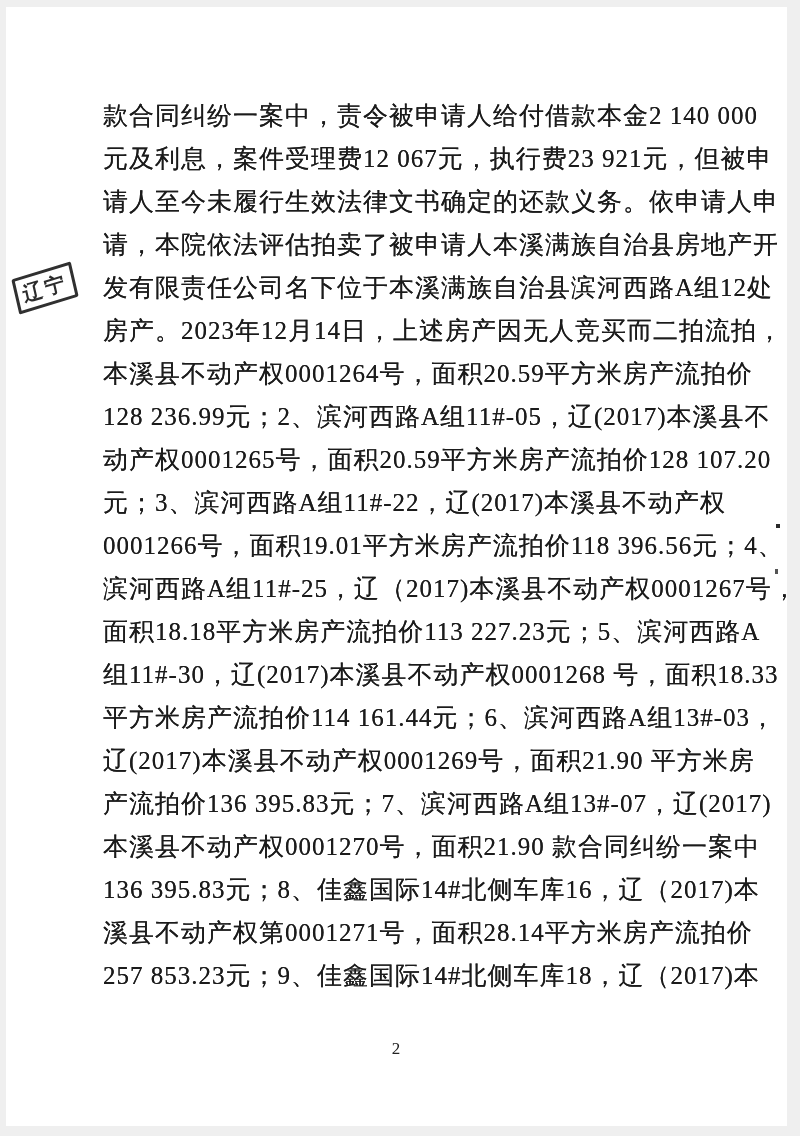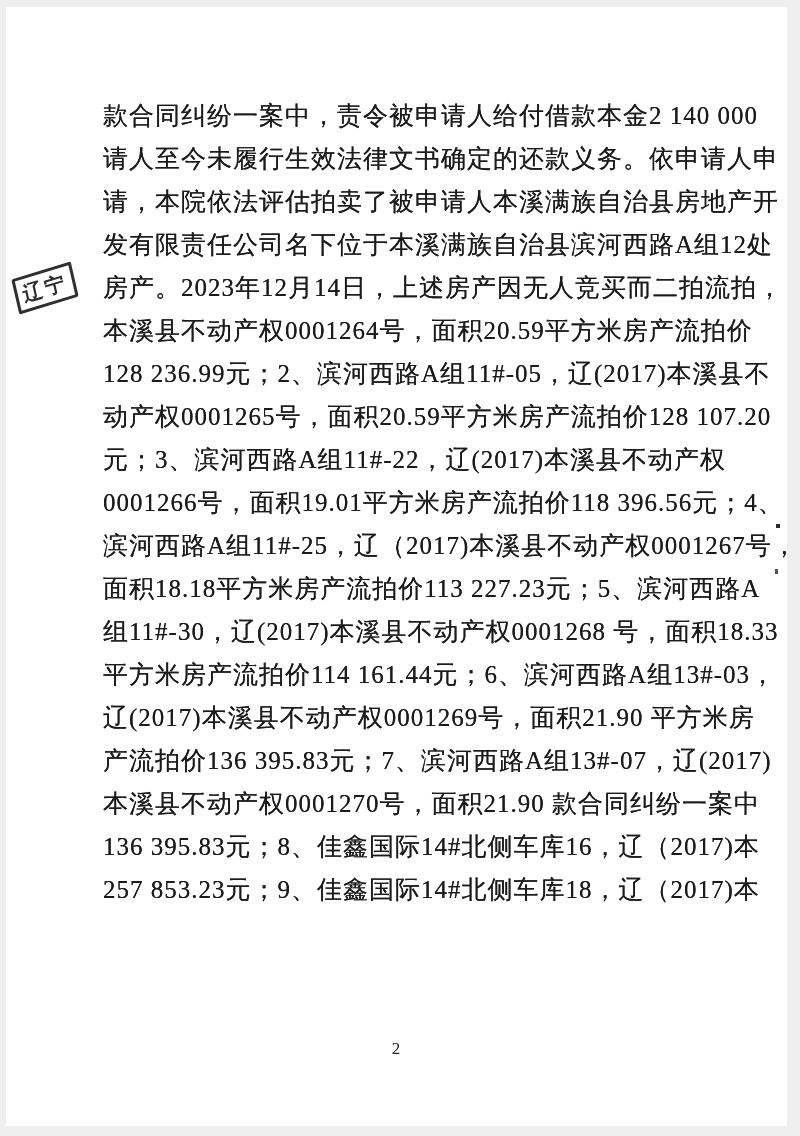--- a/index.html
+++ b/index.html
@@ -68,37 +68,39 @@
 <body>
 
 <div class="paper">
 
   <div class="stamp">
     <span>辽宁</span>
   </div>
 
   <div class="doc-text">
       <div class="doc-line">款合同纠纷一案中，责令被申请人给付借款本金2 140 000</div>
+      <div class="doc-line">元及利息，案件受理费12 067元，执行费23 921元，但被申</div>
       <div class="doc-line">请人至今未履行生效法律文书确定的还款义务。依申请人申</div>
       <div class="doc-line">请，本院依法评估拍卖了被申请人本溪满族自治县房地产开</div>
       <div class="doc-line">发有限责任公司名下位于本溪满族自治县滨河西路A组12处</div>
       <div class="doc-line">房产。2023年12月14日，上述房产因无人竞买而二拍流拍，</div>
       <div class="doc-line">本溪县不动产权0001264号，面积20.59平方米房产流拍价</div>
       <div class="doc-line">128 236.99元；2、滨河西路A组11#-05，辽(2017)本溪县不</div>
       <div class="doc-line">动产权0001265号，面积20.59平方米房产流拍价128 107.20</div>
       <div class="doc-line">元；3、滨河西路A组11#-22，辽(2017)本溪县不动产权</div>
       <div class="doc-line">0001266号，面积19.01平方米房产流拍价118 396.56元；4、</div>
       <div class="doc-line">滨河西路A组11#-25，辽（2017)本溪县不动产权0001267号，</div>
       <div class="doc-line">面积18.18平方米房产流拍价113 227.23元；5、滨河西路A</div>
       <div class="doc-line">组11#-30，辽(2017)本溪县不动产权0001268 号，面积18.33</div>
       <div class="doc-line">平方米房产流拍价114 161.44元；6、滨河西路A组13#-03，</div>
       <div class="doc-line">辽(2017)本溪县不动产权0001269号，面积21.90 平方米房</div>
       <div class="doc-line">产流拍价136 395.83元；7、滨河西路A组13#-07，辽(2017)</div>
       <div class="doc-line">本溪县不动产权0001270号，面积21.90 款合同纠纷一案中</div>
       <div class="doc-line">136 395.83元；8、佳鑫国际14#北侧车库16，辽（2017)本</div>
+      <div class="doc-line">溪县不动产权第0001271号，面积28.14平方米房产流拍价</div>
       <div class="doc-line">257 853.23元；9、佳鑫国际14#北侧车库18，辽（2017)本</div>
     </div>
 
   <div class="page-number">2</div>
 
   <div class="speck speck-1"></div>
   <div class="speck speck-2"></div>
 </div>
 
 </body></html>

